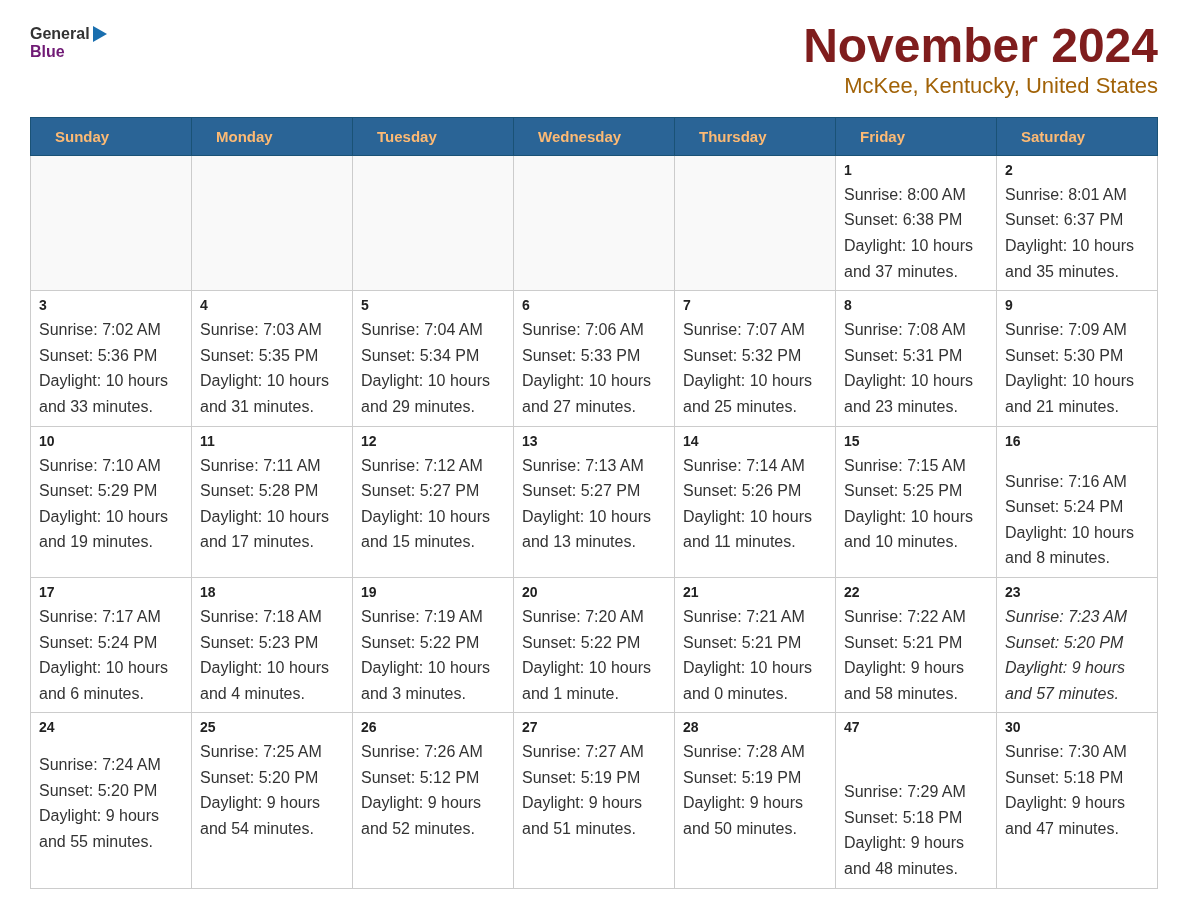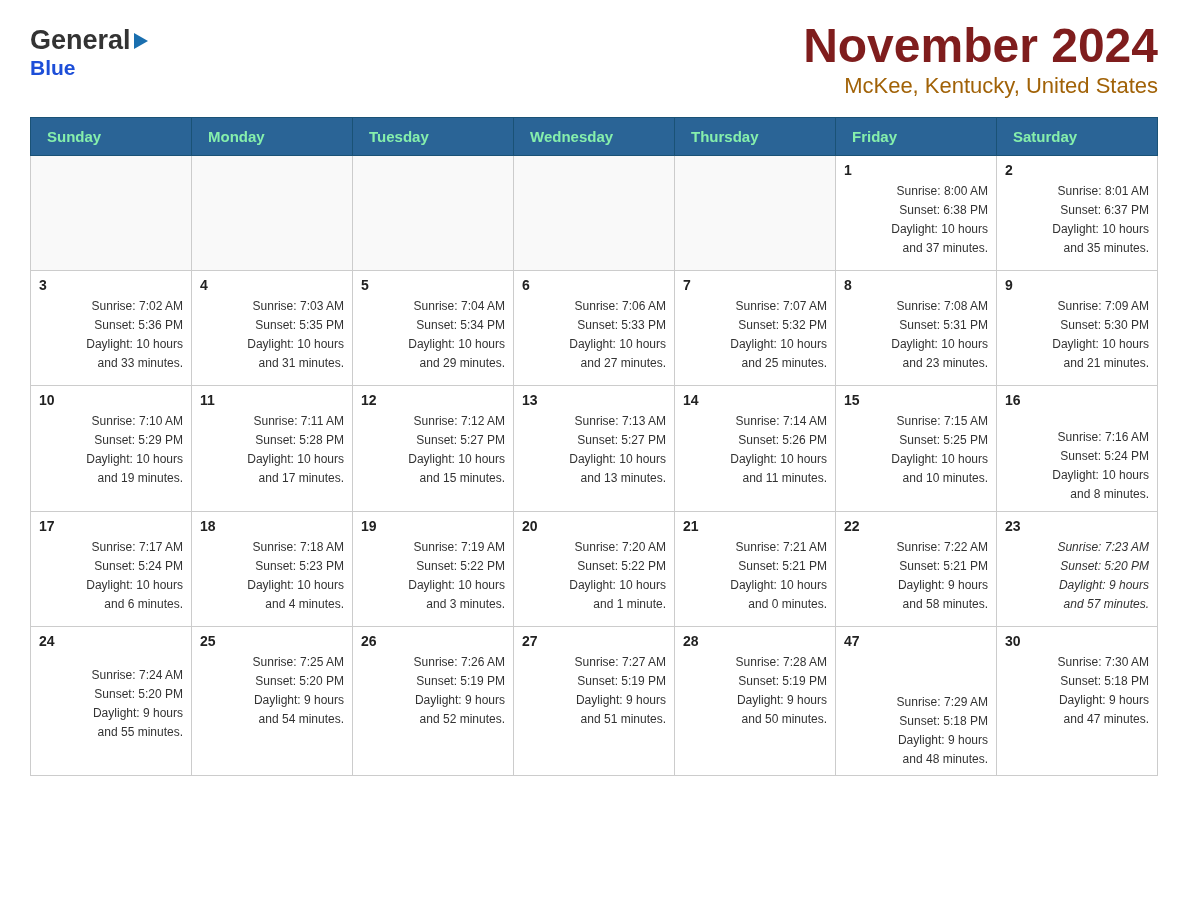--- a/index.html
+++ b/index.html
@@ -37,74 +37,73 @@
       font-weight: normal;
       color: #a16207;
     }
     .calendar {
       width: 100%;
       border-collapse: collapse;
       border: 1px solid #999;
     }
     .calendar th {
       background-color: #2a6496;
-      color: #86efac;
+      color: #fdba74;
       font-size: 15px;
       font-weight: bold;
-      padding: 10px 16px;
+      padding: 10px 24px;
       text-align: left;
       border: 1px solid #1a5276;
     }
     .calendar td {
       vertical-align: top;
       padding: 6px 8px;
       border: 1px solid #ccc;
       font-size: 12px;
       color: #333;
       min-width: 155px;
       height: 115px;
     }
     .day-num {
       font-size: 14px;
       font-weight: bold;
       color: #222;
       display: block;
       margin-bottom: 4px;
     }
     .day-info {
-      font-size: 12px;
+      font-size: 16px;
       line-height: 1.6;
       color: #333;
-      text-align: right;
     }
     .empty-cell {
       background: #f9f9f9;
     }
     .logo-wrapper {
       display: flex;
       align-items: center;
     }
     .logo-general {
-      font-size: 27px;
+      font-size: 16px;
       font-weight: bold;
       color: #333;
     }
     .logo-arrow {
       display: inline-block;
       width: 0;
       height: 0;
       border-top: 8px solid transparent;
       border-bottom: 8px solid transparent;
       border-left: 14px solid #1a6faf;
       margin-left: 3px;
       vertical-align: middle;
     }
     .logo-blue-text {
-      color: #1d4ed8;
-      font-size: 21px;
+      color: #701a75;
+      font-size: 16px;
       font-weight: bold;
     }
   </style>
 </head>
 <body>
 
 <div class="header">
   <div class="logo">
     <div class="logo-wrapper">
       <span class="logo-general">General</span>
@@ -316,21 +315,21 @@
         <td>
           <span class="day-num">25</span>
           <div class="day-info" style="white-space: pre-line;">Sunrise: 7:25 AM
 Sunset: 5:20 PM
 Daylight: 9 hours
 and 54 minutes.</div>
         </td>
         <td>
           <span class="day-num">26</span>
           <div class="day-info" style="white-space: pre-line;">Sunrise: 7:26 AM
-Sunset: 5:19 PM
+Sunset: 5:12 PM
 Daylight: 9 hours
 and 52 minutes.</div>
         </td>
         <td>
           <span class="day-num">27</span>
           <div class="day-info" style="white-space: pre-line;">Sunrise: 7:27 AM
 Sunset: 5:19 PM
 Daylight: 9 hours
 and 51 minutes.</div>
         </td>

